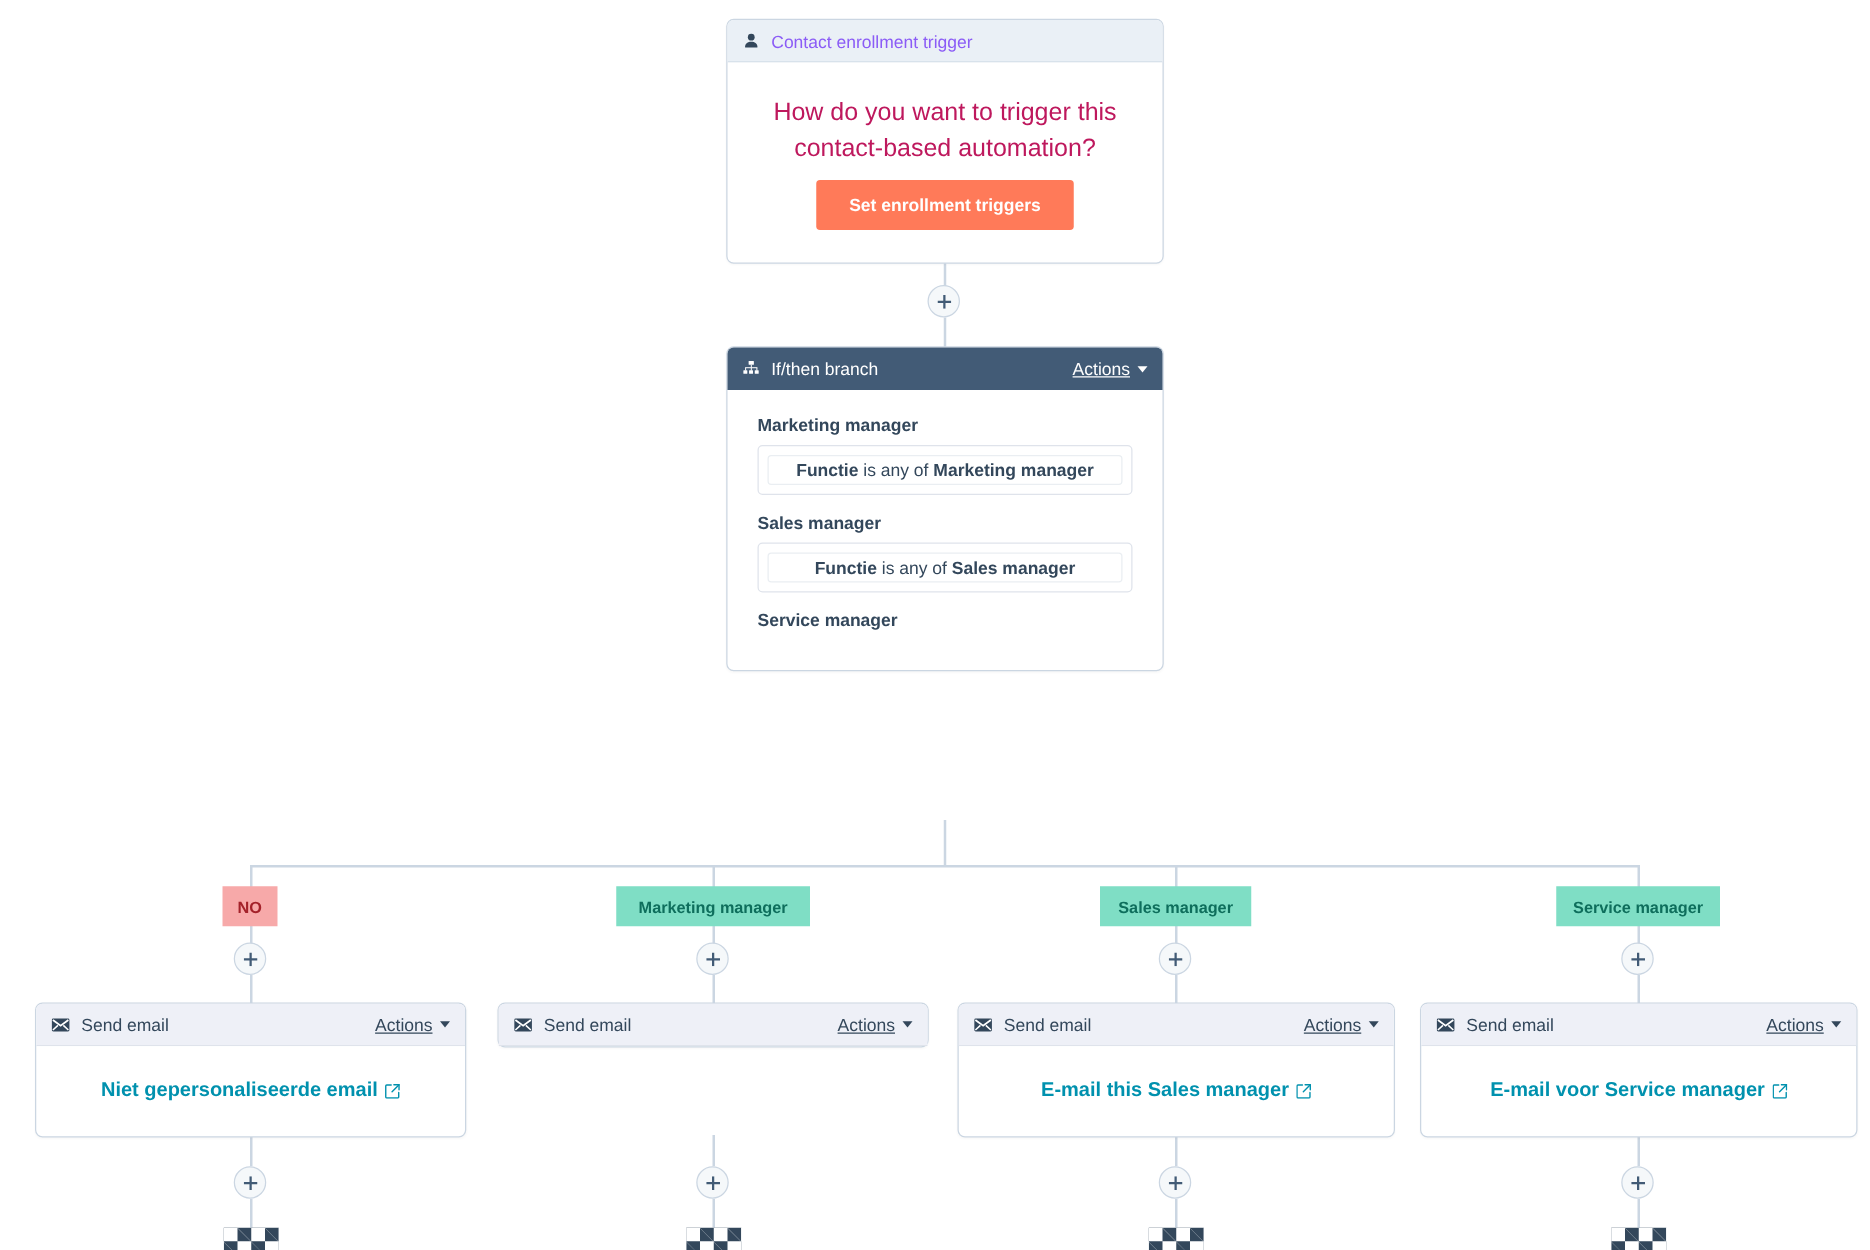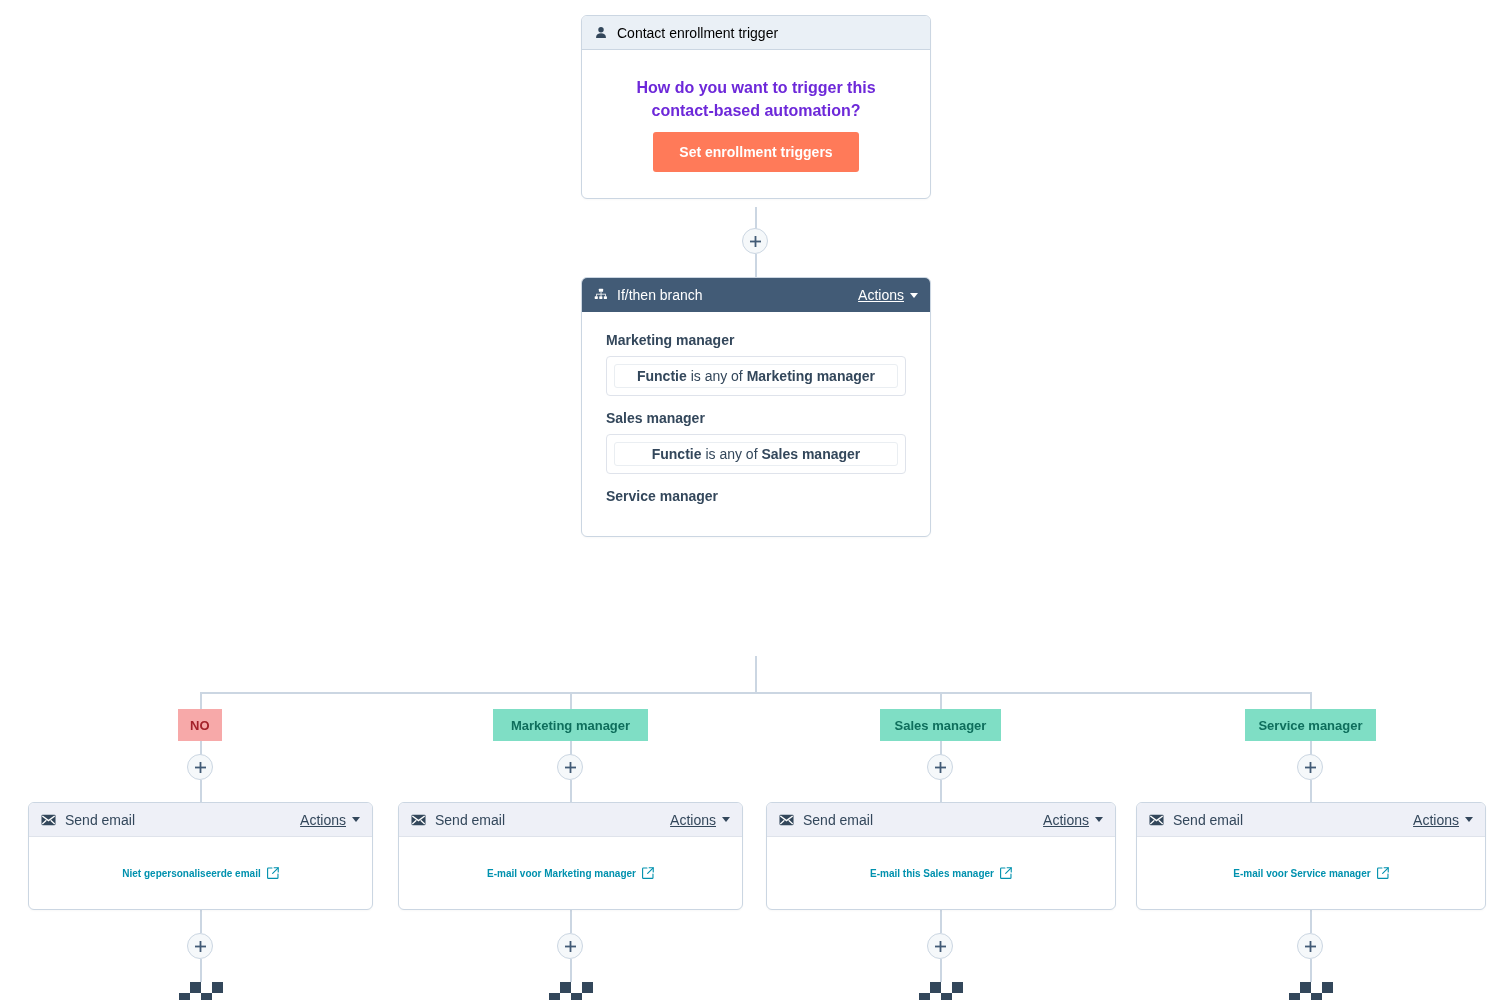--- a/index.html
+++ b/index.html
@@ -78,21 +78,21 @@
     margin-right: 9px;
   }
   .card-head .head-title {
     white-space: nowrap;
   }
   .card-head .spacer { flex: 1; }
 
   
   .head-trigger {
     background: #eaf0f6;
-    color: #000000;
+    color: #8b5cf6;
     border-bottom: 1px solid #cbd6e2;
   }
 
   
   .head-branch {
     background: #425b76;
     color: #ffffff;
   }
 
   
@@ -122,24 +122,23 @@
     border-top: 5px solid currentColor;
     display: block;
   }
 
   
   .trigger-body {
     padding: 26px 36px 26px;
     text-align: center;
   }
   .trigger-question {
-    font-size: 16px;
+    font-size: 20px;
     line-height: 1.45;
-    color: #6d28d9;
-    font-weight: bold;
+    color: #be185d;
   }
   .btn-primary {
     display: inline-block;
     margin-top: 10px;
     background: #ff7a59;
     color: #ffffff;
     font-size: 14px;
     font-weight: bold;
     padding: 12px 26px;
     border: none;
@@ -206,21 +205,21 @@
     justify-content: center;
     height: 72px;
     padding: 0 14px;
     box-sizing: border-box;
   }
   .email-link {
     display: inline-flex;
     align-items: center;
     gap: 6px;
     color: #0091ae;
-    font-size: 10px;
+    font-size: 16px;
     font-weight: bold;
     text-decoration: none;
     cursor: pointer;
     white-space: nowrap;
   }
   .email-link svg { display: block; flex: none; }
 
   
   .flag {
     position: absolute;
@@ -393,30 +392,20 @@
           <path d="M1.4 10.3 L5.7 6.3 M14.6 10.3 L10.3 6.3" fill="none" stroke="#ffffff" stroke-width="1.3"></path>
         </svg>
       </span>
       <span class="head-title">Send email</span>
       <span class="spacer"></span>
       <span class="actions-menu">
         <span class="actions-label">Actions</span>
         <span class="caret"></span>
       </span>
     </div>
-    <div class="email-body">
-      <span class="email-link">
-        <span>E-mail voor Marketing manager</span>
-        <svg width="12" height="12" viewBox="0 0 14 14" aria-hidden="true">
-          <path d="M5.8 1.2 H1.6 A0.9 0.9 0 0 0 0.7 2.1 V12.4 A0.9 0.9 0 0 0 1.6 13.3 H11.9 A0.9 0.9 0 0 0 12.8 12.4 V8.2" fill="none" stroke="#0091ae" stroke-width="1.3" stroke-linecap="round"></path>
-          <path d="M8.3 0.9 H13.1 V5.7" fill="none" stroke="#0091ae" stroke-width="1.3" stroke-linecap="round" stroke-linejoin="round"></path>
-          <path d="M13.1 0.9 L6.6 7.4" fill="none" stroke="#0091ae" stroke-width="1.3" stroke-linecap="round"></path>
-        </svg>
-      </span>
-    </div>
   </div>
 
   <div class="vline" style="left:570px; top:908px; height:25px;"></div>
   <div class="plus-btn" style="left:557px; top:933px;">
     <svg width="11" height="11" viewBox="0 0 11 11" aria-hidden="true">
       <rect x="4.6" y="0" width="1.8" height="11" fill="#425b76"></rect>
       <rect x="0" y="4.6" width="11" height="1.8" fill="#425b76"></rect>
     </svg>
   </div>
   <div class="vline" style="left:570px; top:959px; height:24px;"></div>

